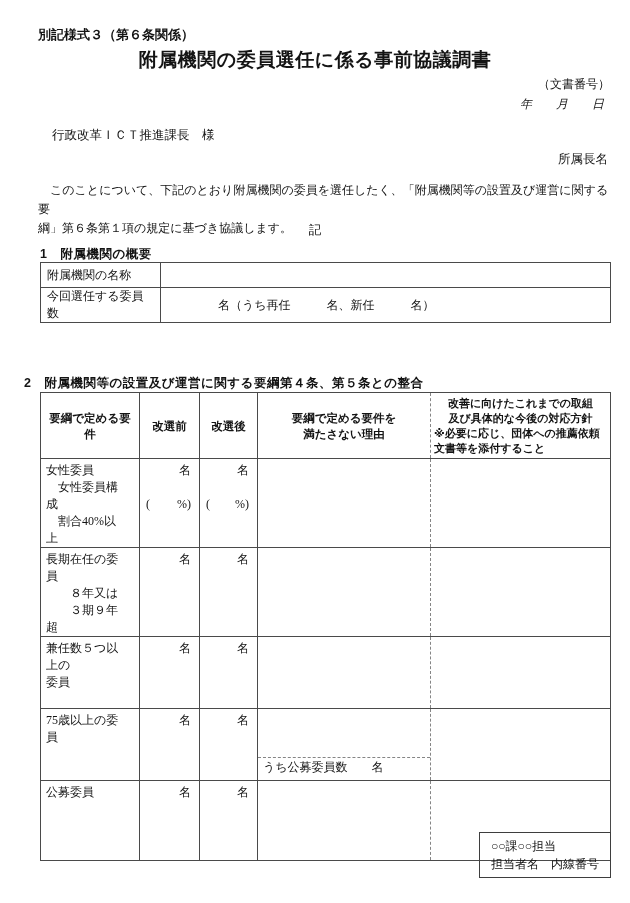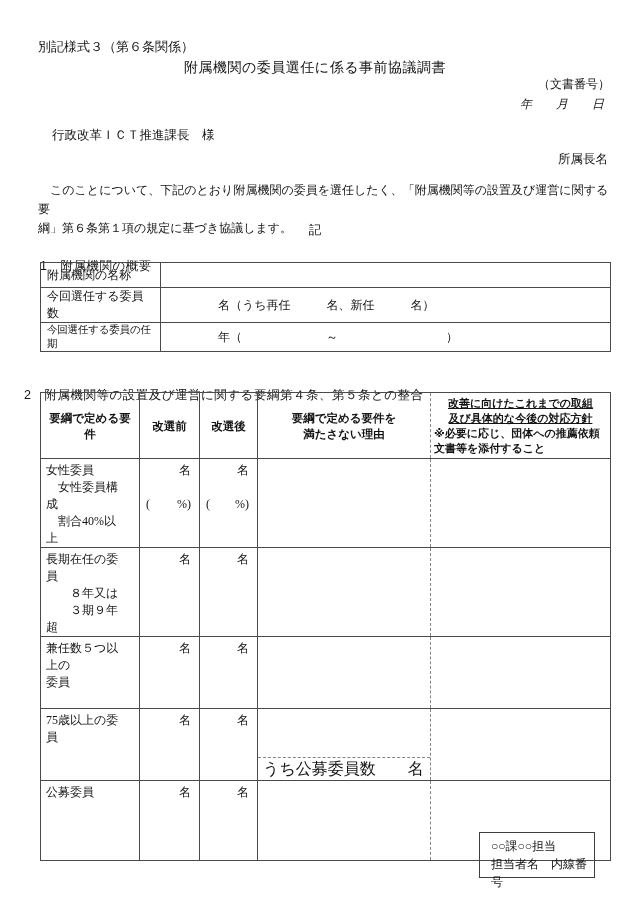--- a/index.html
+++ b/index.html
@@ -2,24 +2,24 @@
 <html><head>
 <meta charset="utf-8">
 <style>
   html,body{margin:0;padding:0;}
   body{
     width:630px;height:903px;background:#ffffff;position:relative;
     font-family:"Liberation Serif","DejaVu Serif",serif;color:#141414;
     overflow:hidden;
   }
   .abs{position:absolute;}
-  .sans{font-family:"Liberation Sans","DejaVu Sans",sans-serif;font-weight:normal;margin-top:12px;}
+  .sans{font-family:"Liberation Sans","DejaVu Sans",sans-serif;font-weight:bold;}
   .ml{white-space:pre-line;}
   .corner-note{left:38px;top:26px;font-size:13px;}
-  .doc-title{left:0;top:47px;width:100%;text-align:center;font-size:14px;letter-spacing:0.5px;}
+  .doc-title{left:0;top:47px;width:100%;text-align:center;font-size:19px;letter-spacing:0.5px;}
   .doc-number{right:20px;top:76px;font-size:12px;}
   .date-line{right:26px;top:96px;font-size:12px;font-style:italic;}
   .addressee{left:52px;top:127px;font-size:12.5px;}
   .sender{right:22px;top:151px;font-size:12.5px;}
   .paragraph{left:38px;right:10px;top:181px;font-size:12px;line-height:19px;}
   .ki{left:0;top:222px;width:100%;text-align:center;font-size:12.5px;}
   .sec-heading{font-size:12.5px;letter-spacing:0.5px;}
   .s1-heading{left:40px;top:246px;}
   .s2-heading{left:24px;top:375px;}
 
@@ -36,39 +36,39 @@
 
   
   .t2{left:40px;top:392px;width:570px;}
   .t2 td{vertical-align:top;}
   .t2 .hrow td{
     vertical-align:middle;text-align:center;
     font-family:"Liberation Sans","DejaVu Sans",sans-serif;font-weight:bold;
     font-size:11.5px;line-height:16px;height:61px;
   }
   .t2 .hrow .imp{font-size:11px;line-height:15px;padding:2px 3px;}
-  .imp-main{text-align:center;text-decoration:underline;}
+  .imp-main{text-align:center;}
   .imp-note{text-align:left;}
   .t2 .lblcell{padding:3px 13px 0 5px;line-height:17px;}
   .t2 .num{text-align:right;padding:3px 8px 0 6px;}
   .t2 .pct{display:flex;justify-content:space-between;margin-top:18px;}
   .t2 .r1 td{height:82px;}
   .t2 .r2 td{height:68px;}
   .t2 .r3 td{height:68px;}
   .t2 .r4 td{height:68px;}
   .t2 .r5 td{height:76px;}
   .dash-l{border-left:1px dashed #858585;}
   .dash-r{border-right:1px dashed #858585;}
   .subcell{padding:0 !important;}
   .sub-top{height:48px;}
-  .sub-bottom{border-top:1px dashed #858585;padding:1px 5px 0 5px;font-size:16px;height:18px;}
+  .sub-bottom{border-top:1px dashed #858585;padding:1px 5px 0 5px;font-size:12px;height:18px;}
 
   
   .contact-box{
-    left:479px;top:832px;width:116px;height:46px;
+    left:479px;top:832px;width:132px;height:46px;
     border:1.5px solid #3e3e3e;box-sizing:border-box;
     padding:4px 0 0 11px;font-size:12px;line-height:18px;
   }
 </style>
 </head>
 <body>
 
 <div class="abs corner-note sans">別記様式３（第６条関係）</div>
 <div class="abs doc-title sans">附属機関の委員選任に係る事前協議調書</div>
 <div class="abs doc-number">（文書番号）</div>
@@ -89,24 +89,20 @@
       <col style="width:143px">
     </colgroup>
   <tbody>
       <tr>
     <td class="lbl">附属機関の名称</td>
     <td colspan="3"></td>
   </tr>
   <tr>
     <td class="lbl">今回選任する委員数</td>
     <td colspan="3" class="fill">名（うち再任　　　名、新任　　　名）</td>
-  </tr>
-  <tr>
-    <td class="lbl small">今回選任する委員の任期</td>
-    <td colspan="3" class="fill">年（　　　　　　　～　　　　　　　　　）</td>
   </tr>
 </tbody>
   </table>
 
 <div class="abs sec-heading s2-heading sans">2　附属機関等の設置及び運営に関する要綱第４条、第５条との整合</div>
 
 <table class="abs t2">
   <colgroup>
       <col style="width:99px">
       <col style="width:60px">

